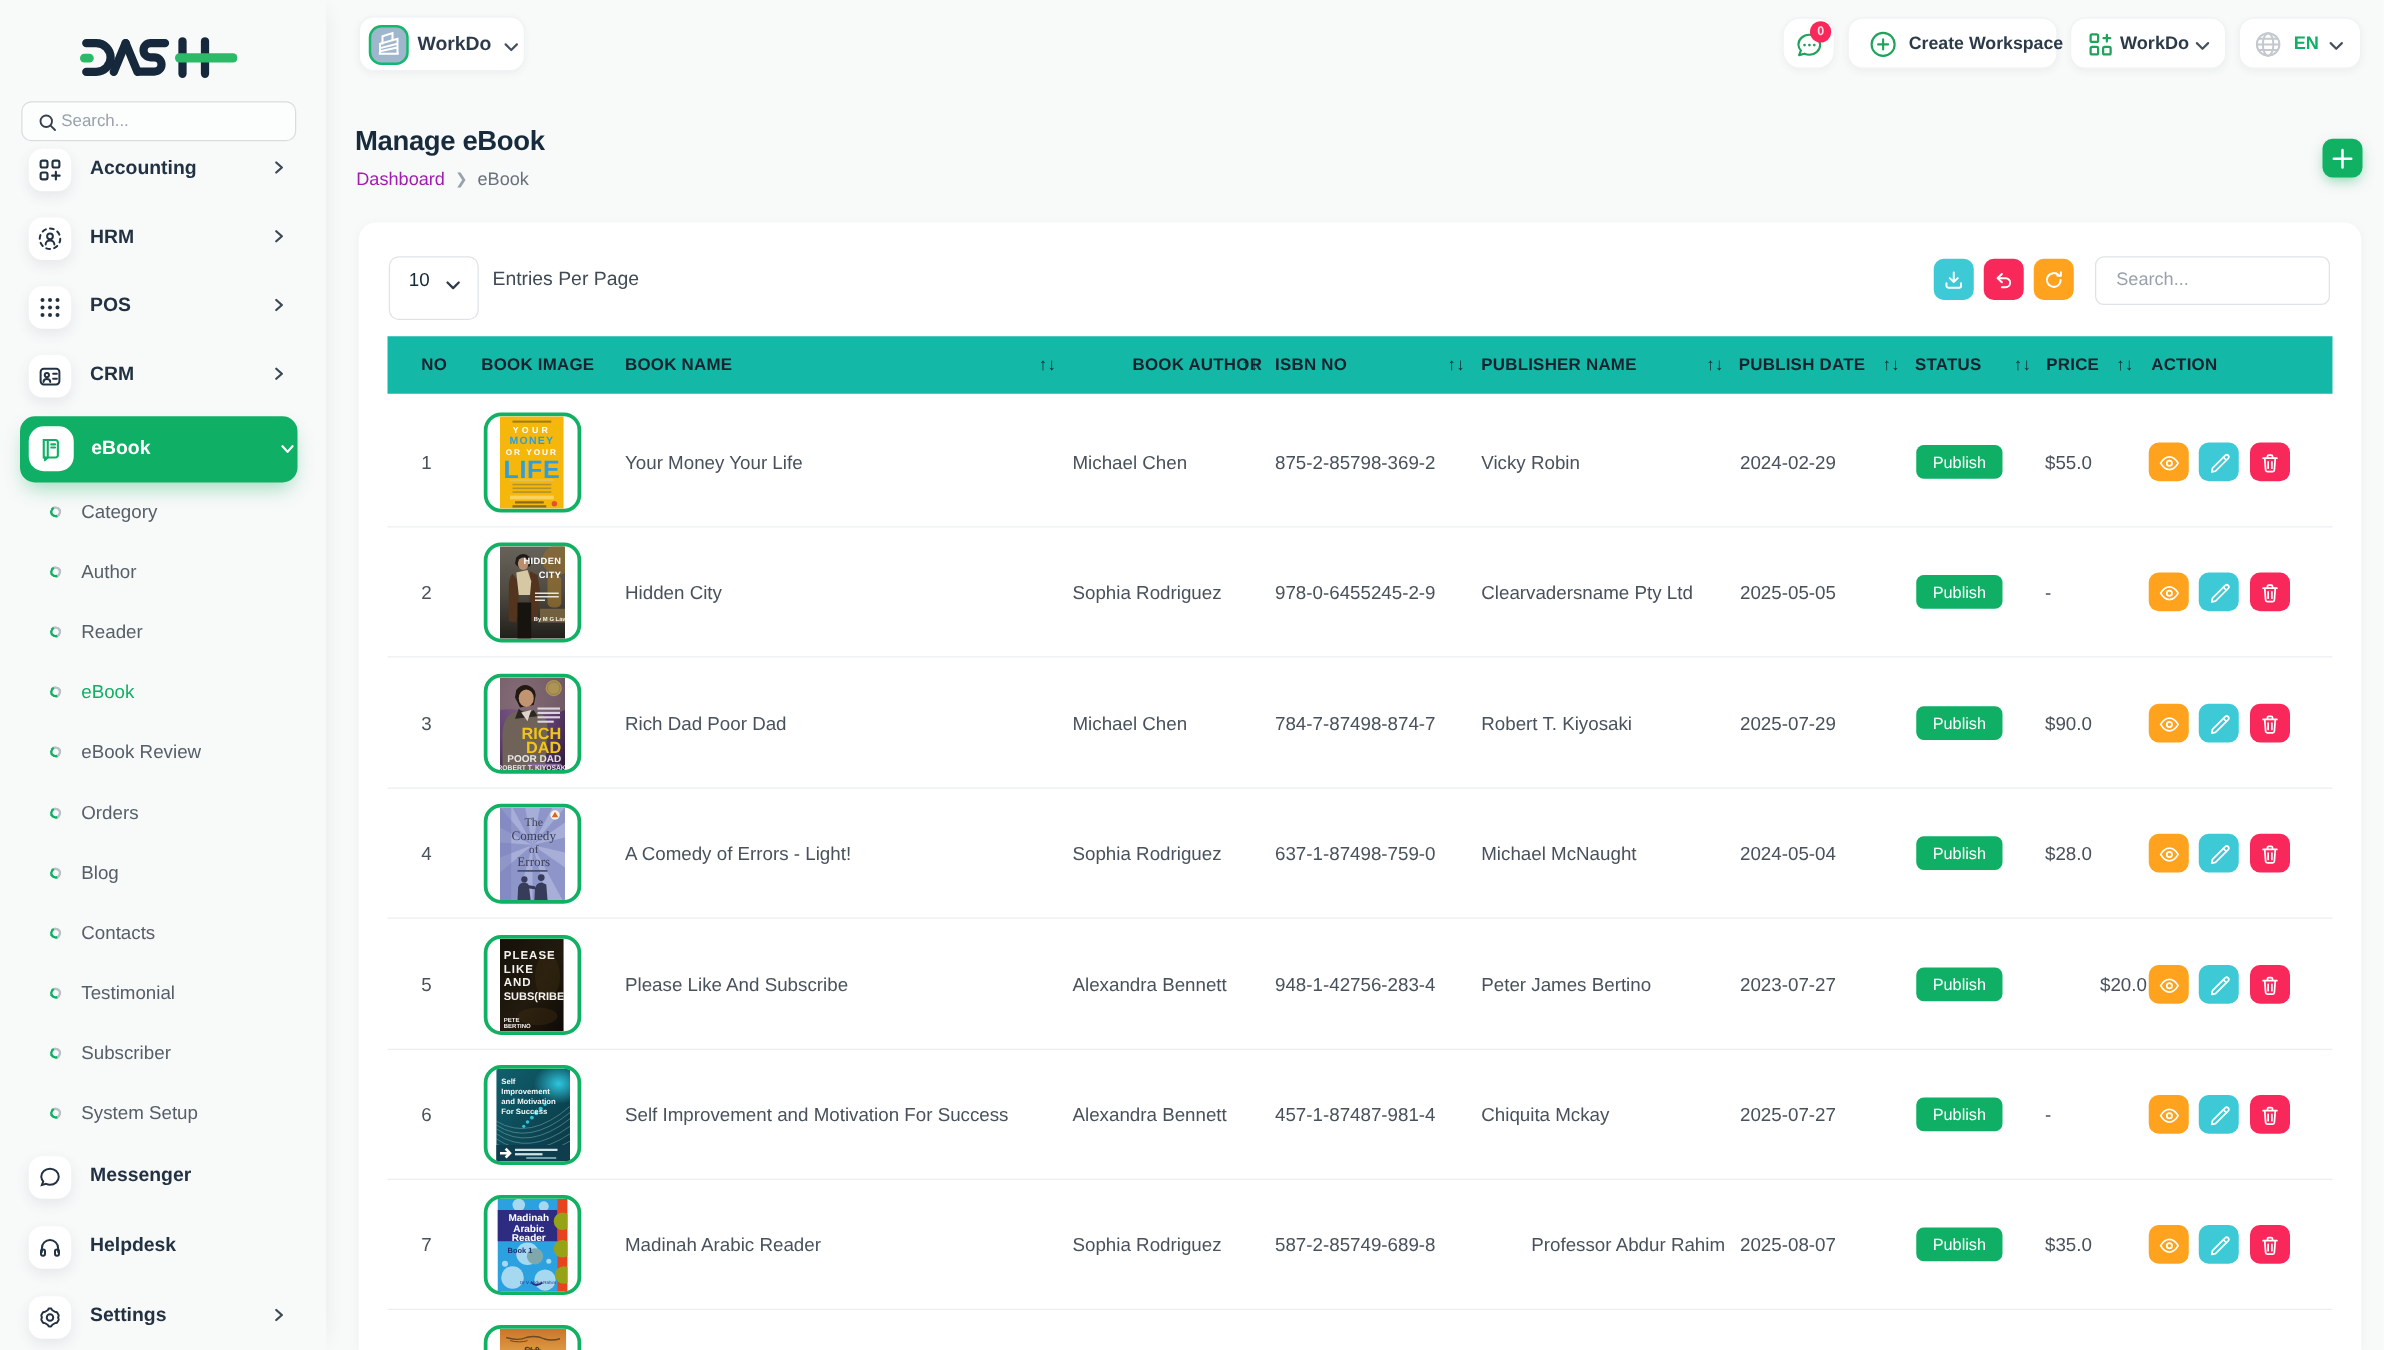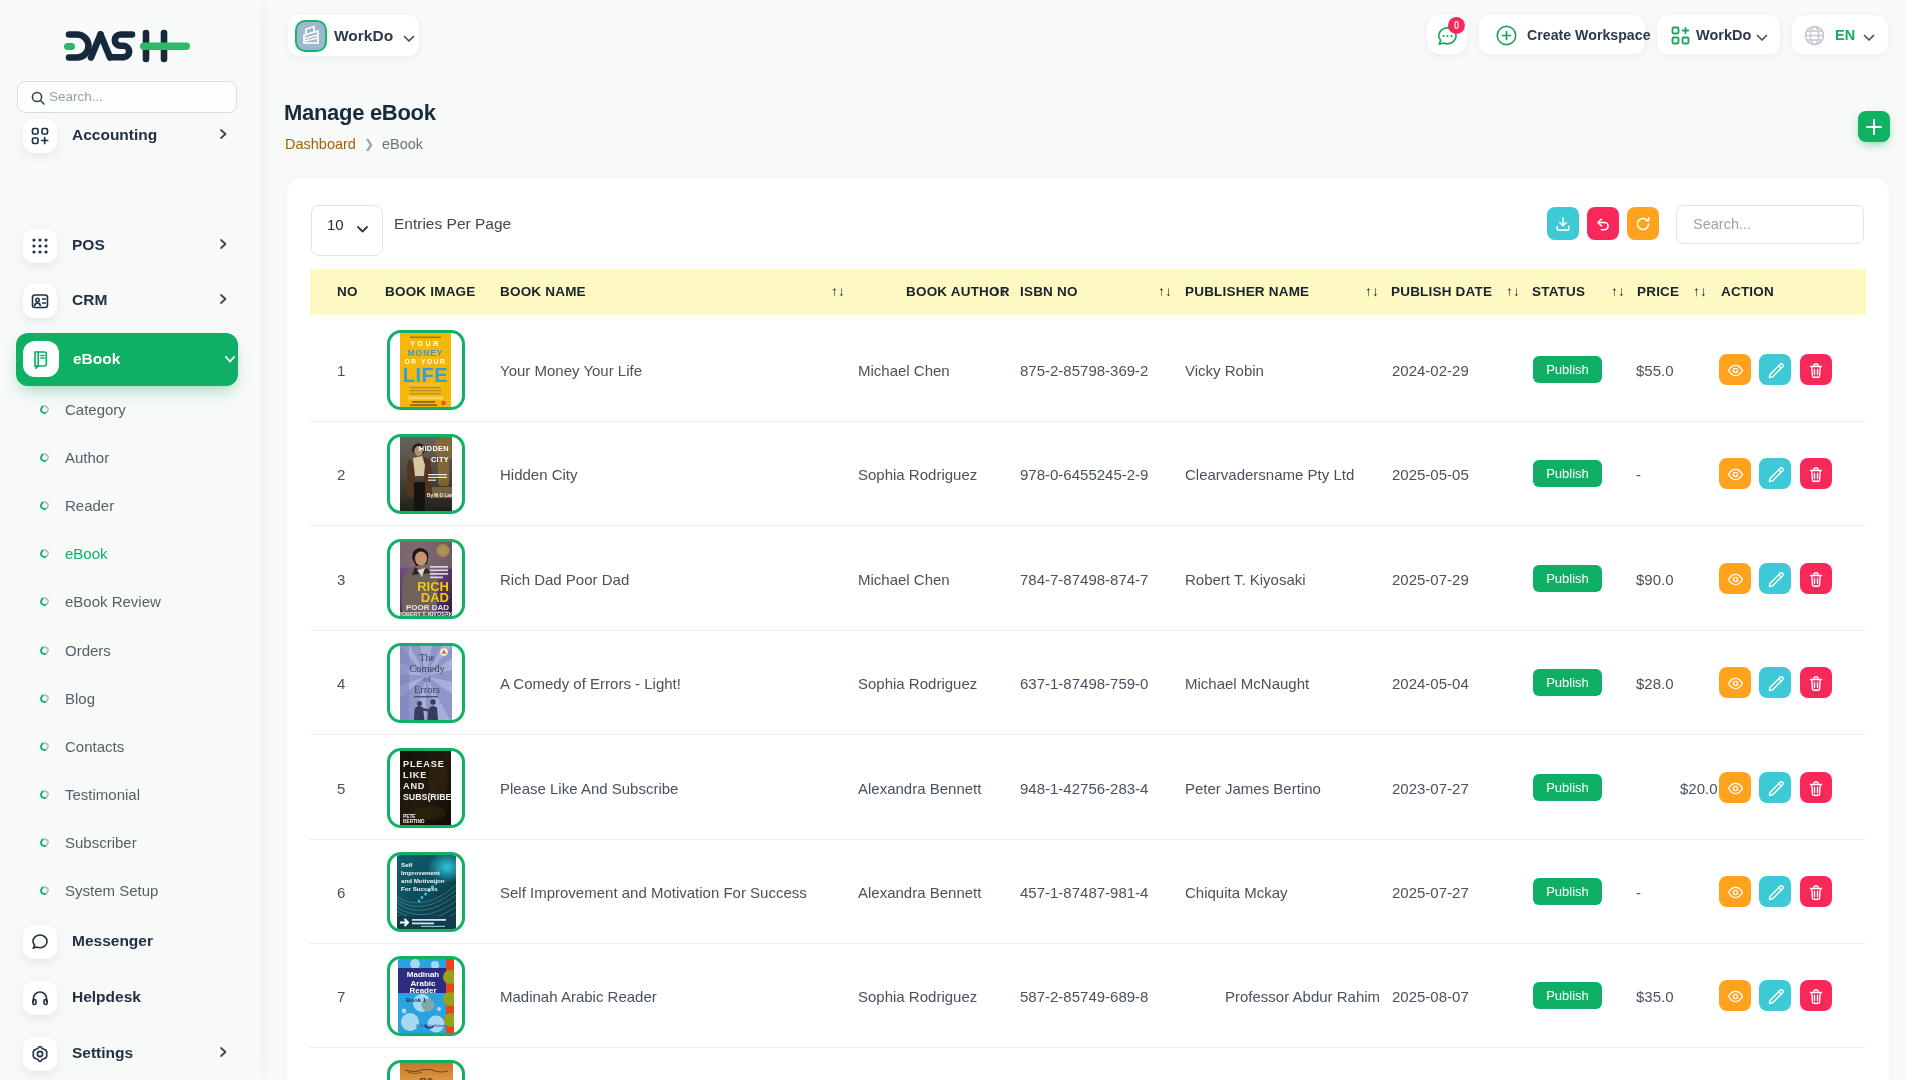--- a/index.html
+++ b/index.html
@@ -40,41 +40,41 @@
 #chatb .bdg { position:absolute; left:21px; top:2px; width:17px; height:17px; background:#f8285a; border-radius:50%; color:#ffd9e2; font-size:10px; font-weight:bold; text-align:center; line-height:17px; }
 #cws { left:1478px; top:14px; width:168px; height:41px; }
 #cws .txt { position:absolute; left:48px; top:12px; font-size:14.2px; font-weight:bold; color:#2c3a49; white-space:nowrap; }
 #wd2 { left:1656px; top:14px; width:125px; height:41px; }
 #wd2 .txt { position:absolute; left:39px; top:12px; font-size:14.5px; font-weight:bold; color:#2c3a49; }
 #lang { left:1791px; top:14px; width:98px; height:41px; }
 #lang .txt { position:absolute; left:43px; top:12px; font-size:14.5px; font-weight:bold; color:#0fb065; }
 
 #pg-title { position:absolute; left:284px; top:100px; font-size:22px; font-weight:bold; letter-spacing:-0.3px; color:#172b3d; }
 #crumb { position:absolute; left:285px; top:136px; font-size:14.5px; }
-#crumb .d { color:#a16207;text-align:center; }
+#crumb .d { color:#a21caf;text-align:center; }
 #crumb .s { color:#9aa2ab; font-size:12px; padding:0 8px; position:relative; top:-1px; }
 #crumb .e { color:#69727c; }
 #addbtn { position:absolute; left:1858px; top:111px; width:32px; height:31px; background:#10b163; border-radius:8px; box-shadow:0 4px 10px -2px rgba(16,177,99,.5); }
 #addbtn:before { content:""; position:absolute; left:8px; top:14.5px; width:16px; height:2.5px; background:#fff; border-radius:2px; }
 #addbtn:after { content:""; position:absolute; left:14.7px; top:8px; width:2.5px; height:16px; background:#fff; border-radius:2px; }
 
 #card { position:absolute; left:287px; top:178px; width:1602px; height:902px; background:#fff; border-radius:14px 14px 0 0; box-shadow:0 2px 10px rgba(60,70,85,.04); }
 #psel { position:absolute; left:24px; top:27px; width:72px; height:51px; border:1px solid #dfe3e8; border-radius:8px; }
 #psel .v { position:absolute; left:15px; top:10px; font-size:15px; color:#17293b; }
 #psel .chv { position:absolute; left:44px; top:15px; }
 #epp { position:absolute; left:107px; top:37px; font-size:15.5px; color:#3f4a55; }
 .tbtn { position:absolute; top:29px; width:32px; height:33px; border-radius:8px; }
 #tb1 { left:1260px; background:#3ec9d6; }
 #tb2 { left:1300px; background:#f8285a; }
 #tb3 { left:1340px; background:#ffa21d; }
 .tbtn svg { position:absolute; left:8px; top:8.5px; }
 #tsearch { position:absolute; left:1389px; top:27px; width:188px; height:39px; border:1px solid #dfe3e8; border-radius:7px; }
 #tsearch span { position:absolute; left:16px; top:10px; font-size:14.5px; color:#99a2ac; }
 
-#thead { position:absolute; left:23px; top:91px; width:1556px; height:46px; background:#fef9c3; }
+#thead { position:absolute; left:23px; top:91px; width:1556px; height:46px; background:#14b8a6; }
 #thead div { position:absolute; top:15px; font-size:13.5px; font-weight:bold; color:#16222e; letter-spacing:.2px; }
 .sort { position:absolute; top:16px; font-size:11px; color:#b3bac1; letter-spacing:-2px; }
 .trow { position:absolute; left:23px; width:1556px; height:104px; }
 .trow .sep { position:absolute; left:0; bottom:0; width:1556px; height:1px; background:#eceef1; }
 .td { position:absolute; font-size:15px; color:#49525c; top:44px; }
 .cov { position:absolute; left:77px; top:12px; width:78px; height:80px; border:3px solid #10b163; border-radius:14px; background:#fff; overflow:hidden; }
 .cov svg { position:absolute; top:0px; }
 .badge { position:absolute; left:1223px; top:38px; width:69px; height:27px; background:#0fb065; border-radius:6px; color:#fff; font-size:13px; text-align:center; line-height:27px; }
 .act { position:absolute; top:36px; width:32px; height:31px; border-radius:8px; }
 .act svg { position:absolute; left:8px; top:7.5px; }
@@ -112,20 +112,36 @@
   <div class="mi" style="top:108px;">
     <div class="ibox">
         <svg width="20" height="20" viewBox="0 0 20 20" fill="none" stroke="#223243" stroke-width="1.7" stroke-linecap="round">
           <rect x="2.5" y="2.5" width="5.5" height="5.5" rx="1.5"></rect>
           <rect x="12" y="2.5" width="5.5" height="5.5" rx="1.5"></rect>
           <rect x="2.5" y="12" width="5.5" height="5.5" rx="1.5"></rect>
           <path d="M14.7,11.5 v6 M11.7,14.5 h6"></path>
         </svg>
       </div>
     <div class="lbl">Accounting</div>
+    <div class="chev"><svg width="14" height="14" viewBox="0 0 14 14">
+          <path d="M5,3 L9.5,7 L5,11" fill="none" stroke="#3c4854" stroke-width="1.8" stroke-linecap="round" stroke-linejoin="round"></path>
+        </svg></div>
+  </div>
+  <div class="mi" style="top:163px;">
+    <div class="ibox">
+        <svg width="20" height="20" viewBox="0 0 20 20" fill="none" stroke="#223243" stroke-width="1.6" stroke-linecap="round">
+          <circle cx="10" cy="8" r="2.3"></circle>
+          <path d="M6.5,14.5 c0-2 1.6-3.2 3.5-3.2 s3.5,1.2 3.5,3.2"></path>
+          <path d="M10,1.8 a8.2 8.2 0 0 1 8.2,8.2" stroke-dasharray="3 3.4"></path>
+          <path d="M1.8,10 a8.2 8.2 0 0 1 8.2,-8.2" stroke-dasharray="3 3.4"></path>
+          <path d="M18.2,10 a8.2 8.2 0 0 1 -8.2,8.2" stroke-dasharray="3 3.4"></path>
+          <path d="M10,18.2 a8.2 8.2 0 0 1 -8.2,-8.2" stroke-dasharray="3 3.4"></path>
+        </svg>
+      </div>
+    <div class="lbl">HRM</div>
     <div class="chev"><svg width="14" height="14" viewBox="0 0 14 14">
           <path d="M5,3 L9.5,7 L5,11" fill="none" stroke="#3c4854" stroke-width="1.8" stroke-linecap="round" stroke-linejoin="round"></path>
         </svg></div>
   </div>
   <div class="mi" style="top:218px;">
     <div class="ibox">
         <svg width="20" height="20" viewBox="0 0 20 20" fill="#223243">
           <circle cx="4" cy="4" r="1.6"></circle>
           <circle cx="10" cy="4" r="1.6"></circle>
           <circle cx="16" cy="4" r="1.6"></circle>

